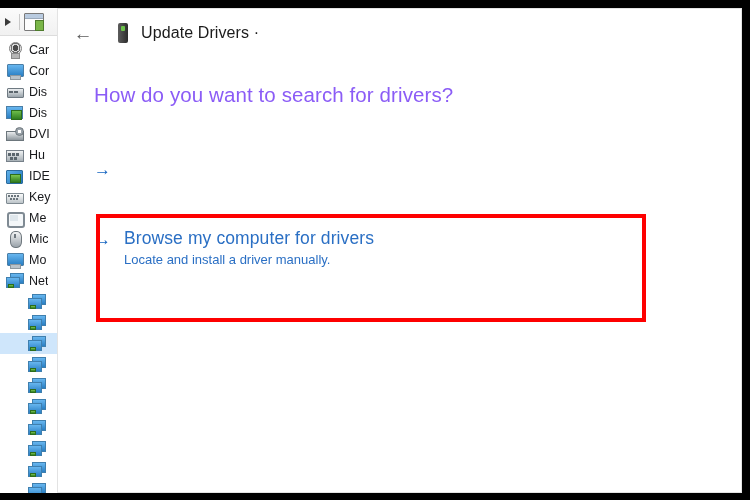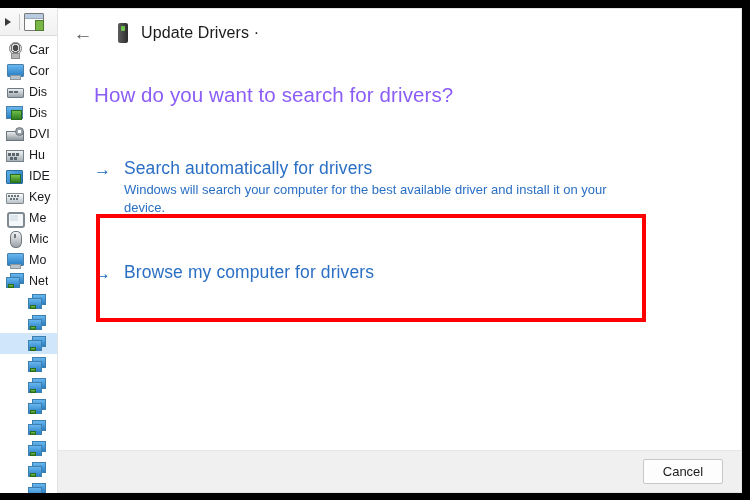--- a/index.html
+++ b/index.html
@@ -426,37 +426,31 @@
       <div id="title-icon"></div>
       <div id="dlg-title">Update Drivers ·</div>
     </div>
 
     <div id="dlg-body">
 
       <div id="heading">How do you want to search for drivers?</div>
 
       <div class="option" id="option1">
         <div class="opt-arrow">→</div>
-        <div class="opt-text">
-          <div class="opt-title">Search automatically for drivers</div>
-          <div class="opt-desc">Windows will search your computer for the best available driver and install it on your device.</div>
-        </div>
       </div>
 
       <div class="option" id="option2">
         <div class="opt-arrow">→</div>
         <div class="opt-text">
           <div class="opt-title">Browse my computer for drivers</div>
+          <div class="opt-desc">Locate and install a driver manually.</div>
         </div>
       </div>
 
       <div id="redbox"></div>
     </div>
 
-    <div id="dlg-footer">
-      <button id="cancel-btn">Cancel</button>
-    </div>
   </div>
 
   <div id="top-bar"></div>
   <div id="right-bar"></div>
   <div id="bottom-bar"></div>
 </div>
 
 </body></html>

